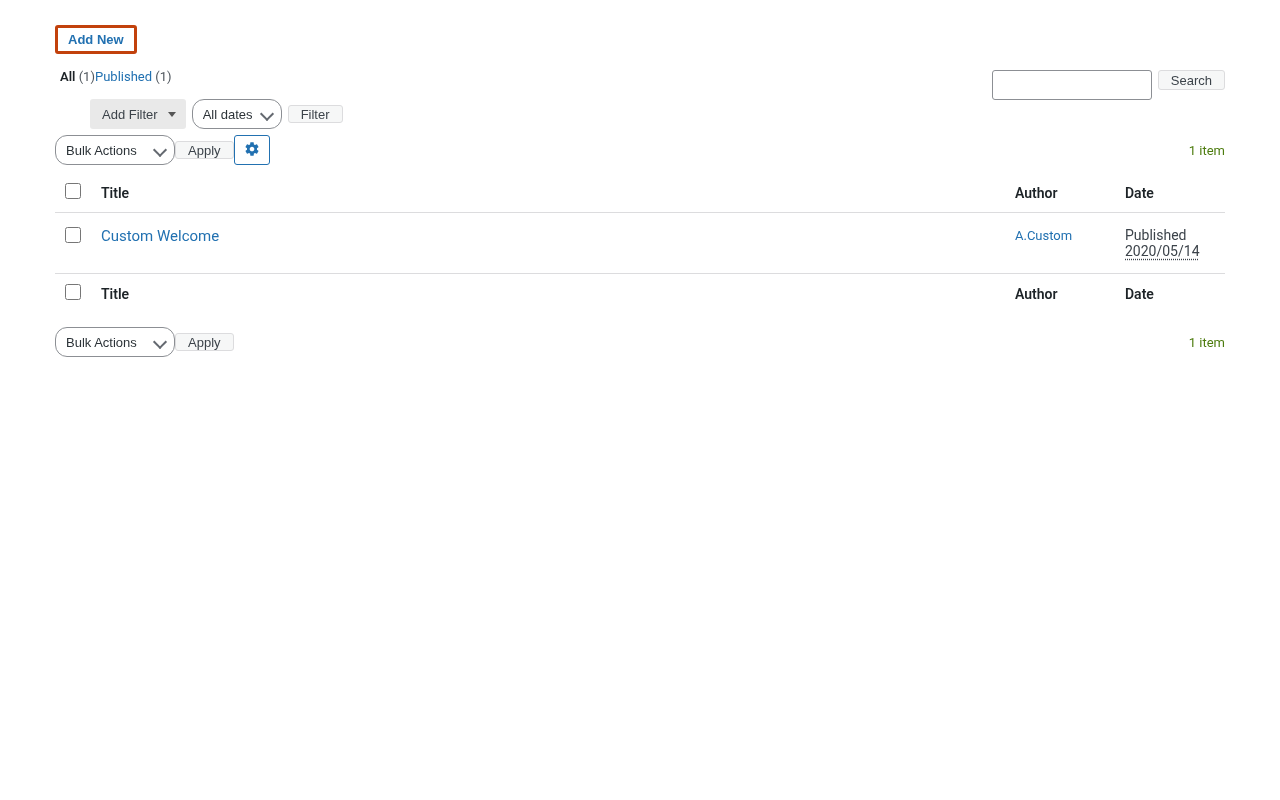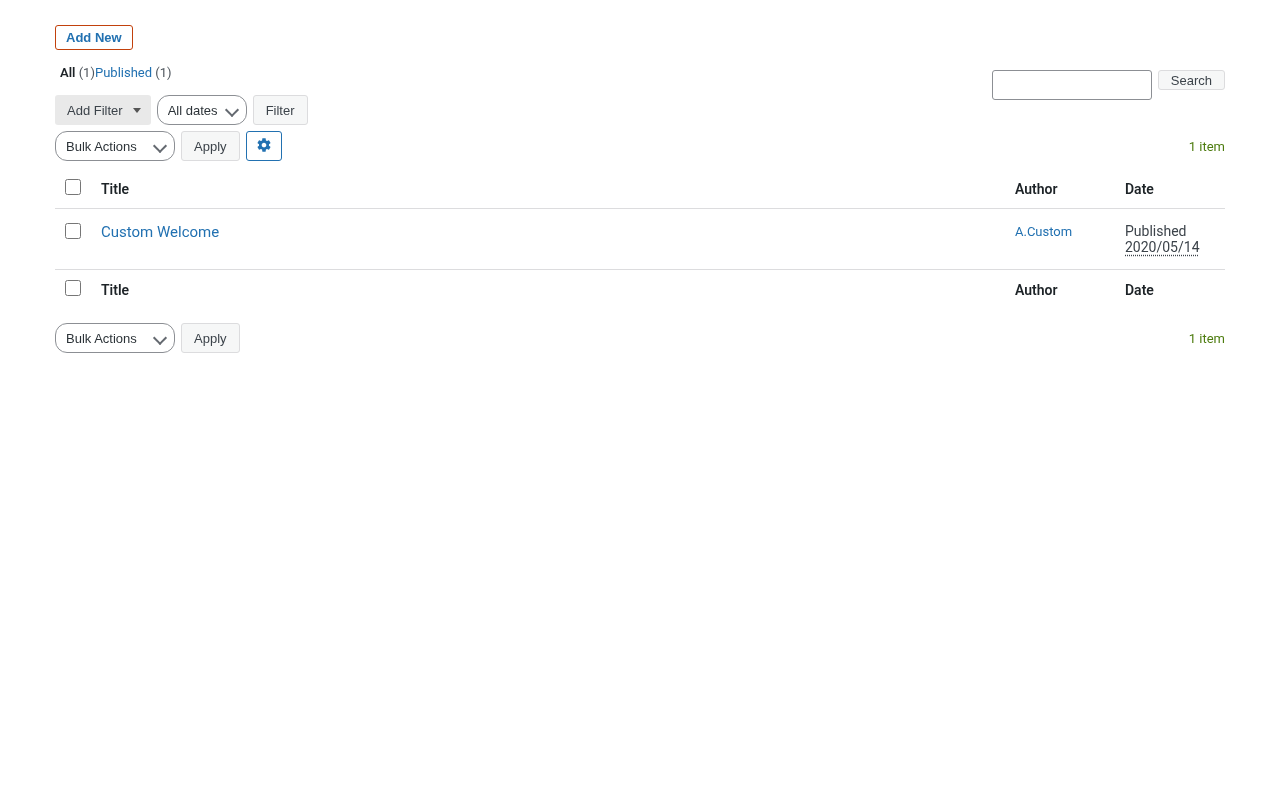--- a/index.html
+++ b/index.html
@@ -19,21 +19,21 @@
       align-items: center;
       gap: 10px;
       margin-bottom: 15px;
     }
     h1 {
       font-size: 23px;
       font-weight: 400;
       color: #1d2327;
     }
     .add-new-btn {
-      border: 1px solid #c2410c;
+      border: 3px solid #c2410c;
       color: #2271b1;
       background: #fff;
       padding: 4px 10px;
       font-size: 13px;
       font-weight: 600;
       border-radius: 3px;
       cursor: pointer;
     }
     .subsubsub {
       display: flex;
@@ -86,43 +86,43 @@
       margin-bottom: 6px;
     }
     .tablenav {
       display: flex;
       align-items: center;
       justify-content: space-between;
       margin-bottom: 6px;
     }
     .tablenav-left {
       display: flex;
-      gap: 6px;
       align-items: center;
     }
     .btn-secondary {
       background: #f6f7f7;
       border: 1px solid #dcdcde;
       color: #3c434a;
       padding: 0 12px;
-      height: 30px;
+      height: 18px;
       font-size: 13px;
       border-radius: 3px;
       cursor: pointer;
     }
     .btn-filter-pill {
       background: #e9e9e9;
       border: none;
       color: #3c434a;
       padding: 0 28px 0 12px;
       height: 30px;
       font-size: 13px;
       border-radius: 3px;
       cursor: pointer;
       position: relative;
+      margin-left: 35px;
     }
     .btn-filter-pill::after {
       content: "";
       position: absolute;
       right: 10px;
       top: 50%;
       margin-top: -2px;
       border-left: 4px solid transparent;
       border-right: 4px solid transparent;
       border-top: 5px solid #555;

